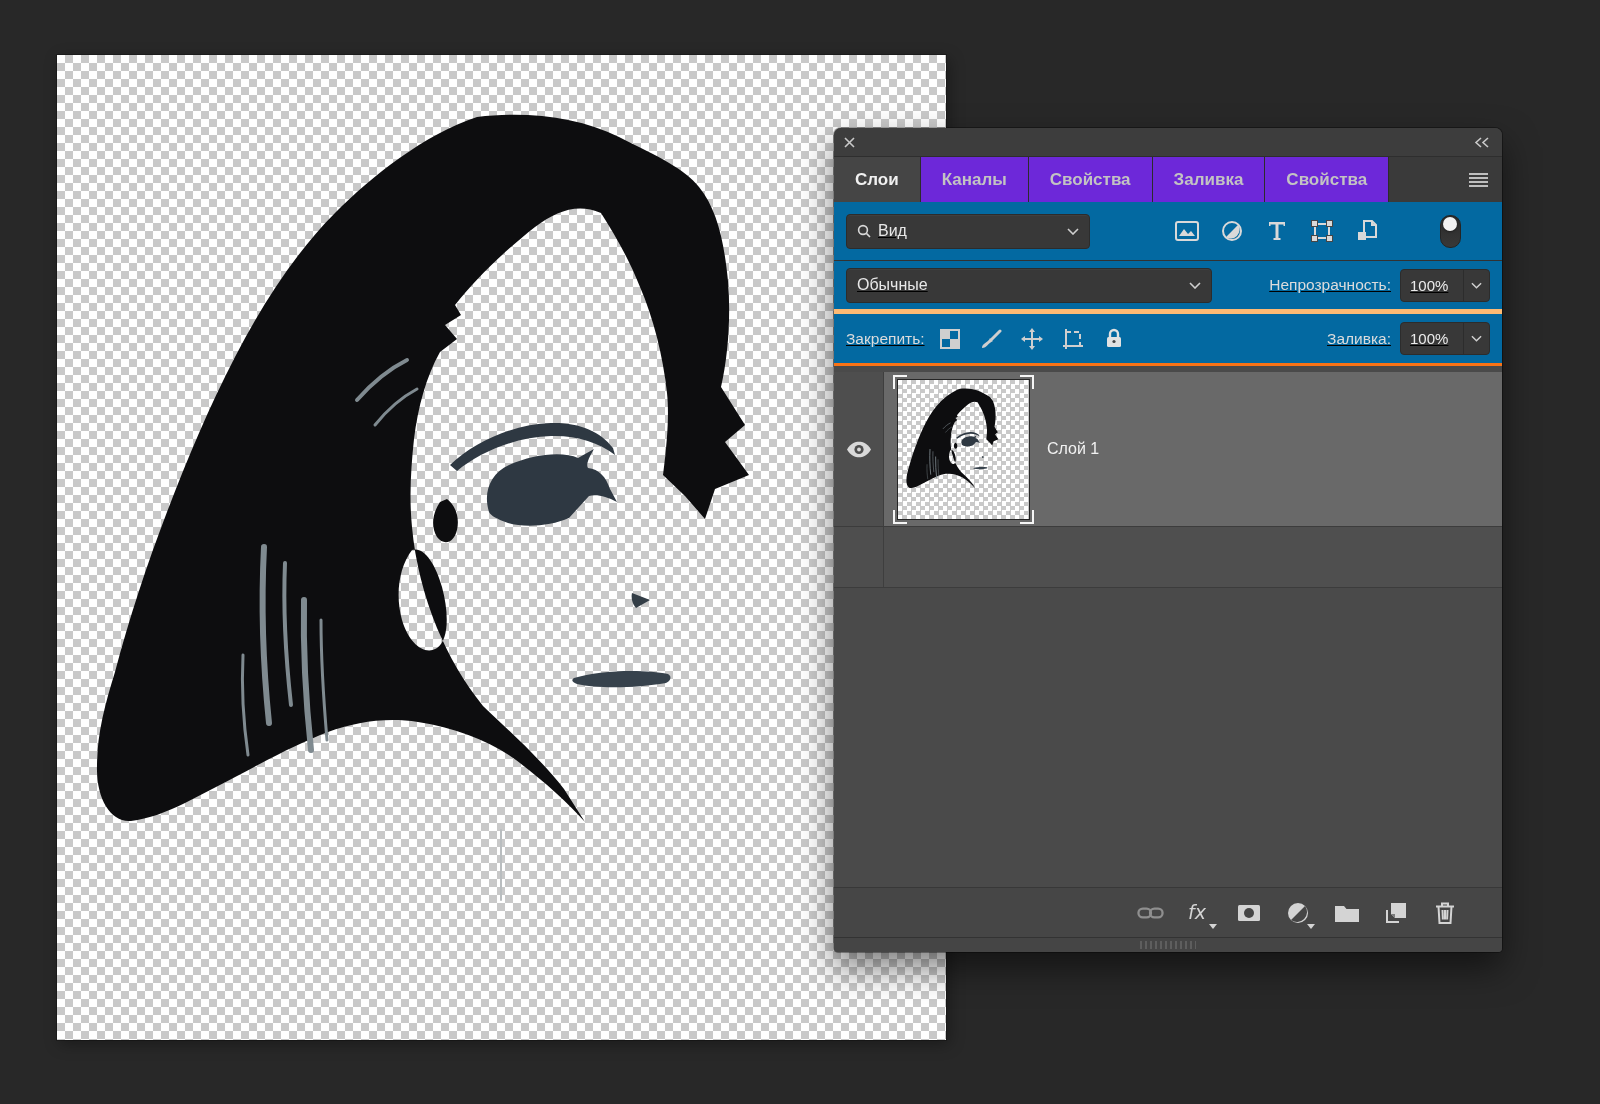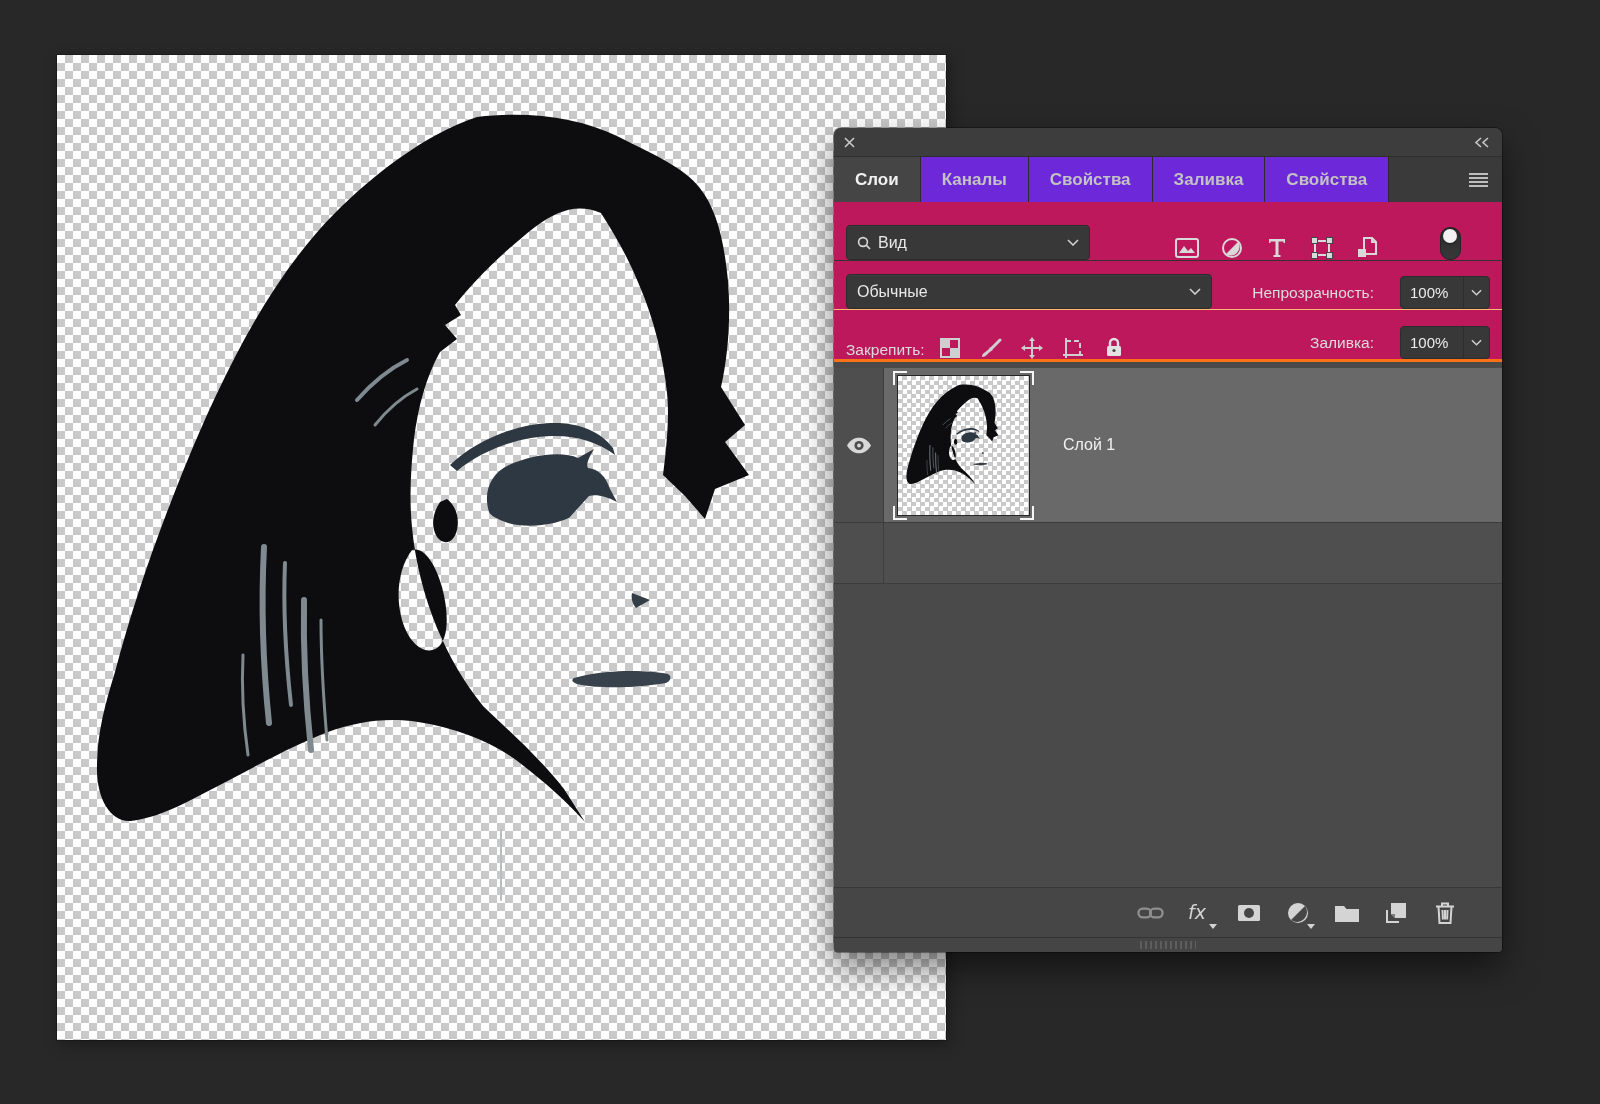--- a/index.html
+++ b/index.html
@@ -41,23 +41,23 @@
   .icon-btn{display:flex;align-items:center;justify-content:center;cursor:default;}
   .tabsrow{
     height:45px;flex:0 0 auto;background:#343434;display:flex;align-items:stretch;
   }
   .tab{
     display:flex;align-items:center;padding:0 21px;background:#6d28d9;
     border-right:1px solid #2c2c2c;color:#c3c3c3;font-size:17px;font-weight:700;
   }
   .tab.active{background:#454545;color:#f1f1f1;}
   .tabs-spacer{flex:1;background:#3a3a3a;display:flex;align-items:center;justify-content:flex-end;padding-right:14px;}
-  .chrome-row{flex:0 0 auto;background:#be185d;display:flex;align-items:flex-end;}
+  .chrome-row{flex:0 0 auto;background:#0369a1;display:flex;align-items:center;text-decoration:underline;}
   .filterrow{height:58px;padding:0 12px;border-bottom:1px solid #323232;}
-  .blendrow{height:48px;padding:0 12px;border-bottom:1px solid #fdba74;}
+  .blendrow{height:48px;padding:0 12px;border-bottom:5px solid #fdba74;}
   .lockrow{height:49px;padding:0 12px;border-bottom:3px solid #f97316;}
 
   .dropdown{
     height:33px;background:#383838;border:1px solid #2c2c2c;border-radius:4px;
     display:flex;align-items:center;color:#e8e8e8;font-size:16px;
     box-shadow:inset 0 1px 0 rgba(255,255,255,.04);
   }
   .dd-search{width:222px;padding:0 10px;gap:7px;}
   .dd-blend{width:344px;padding:0 10px;}
   .dd-chev{margin-left:auto;}
@@ -65,39 +65,39 @@
   .f-ic{width:26px;height:24px;display:flex;align-items:center;justify-content:center;}
   .toggle{
     width:19px;height:31px;margin-left:auto;margin-right:29px;border-radius:10px;
     background:linear-gradient(#2a2a2a,#383838);border:1px solid #242424;position:relative;
   }
   .toggle .ball{position:absolute;left:1.5px;top:1px;width:14px;height:14px;border-radius:50%;background:#f2f2f2;box-shadow:0 1px 2px rgba(0,0,0,.4);}
 
   .row-label{color:#dcdcdc;font-size:15.5px;}
   .value-group{display:flex;align-items:center;margin-left:auto;}
   .value-box{
-    display:flex;align-items:stretch;height:31px;margin-left:26px;
+    display:flex;align-items:stretch;height:31px;margin-left:9px;
     background:#383838;border:1px solid #2c2c2c;border-radius:4px;overflow:hidden;
   }
   .value-box .val{display:flex;align-items:center;padding:0 9px;color:#ececec;font-size:15px;min-width:44px;}
   .value-box .chev-cell{display:flex;align-items:center;padding:0 7px;border-left:1px solid #2c2c2c;}
 
   .lock-icons{display:flex;gap:18px;margin-left:14px;align-items:center;}
   .l-ic{width:23px;height:23px;display:flex;align-items:center;justify-content:center;}
 
   
   .list{flex:1 1 auto;background:#4a4a4a;overflow:hidden;padding-top:6px;}
   .layer-row{display:flex;align-items:center;height:154px;border-bottom:1px solid #3c3c3c;background:#4f4f4f;position:relative;}
   .layer-row.filler{height:60px;}
   .eye-cell{
     width:49px;align-self:stretch;flex:0 0 auto;border-right:1px solid #3e3e3e;
     display:flex;align-items:center;justify-content:center;background:#4e4e4e;
   }
   .layer-main{flex:1;display:flex;align-items:center;align-self:stretch;}
-  .layer-row.selected .layer-main{background:#696969;gap:16px;}
+  .layer-row.selected .layer-main{background:#696969;}
   .thumb{
     width:133px;height:141px;margin-left:13px;position:relative;flex:0 0 auto;
     border:1px solid #262626;box-sizing:border-box;
   }
   .thumb svg{position:absolute;inset:0;width:100%;height:100%;}
   .br{position:absolute;width:12px;height:12px;border:2px solid #f5f5f5;display:none;}
   .layer-row.selected .br{display:block;}
   .br.tl{top:-5px;left:-5px;border-right:none;border-bottom:none;}
   .br.tr{top:-5px;right:-5px;border-left:none;border-bottom:none;}
   .br.bl{bottom:-5px;left:-5px;border-right:none;border-top:none;}

